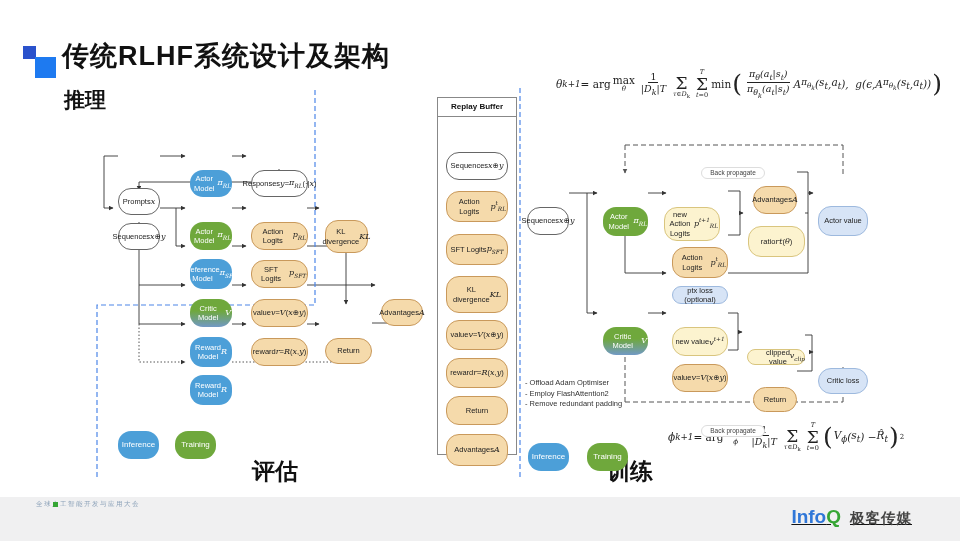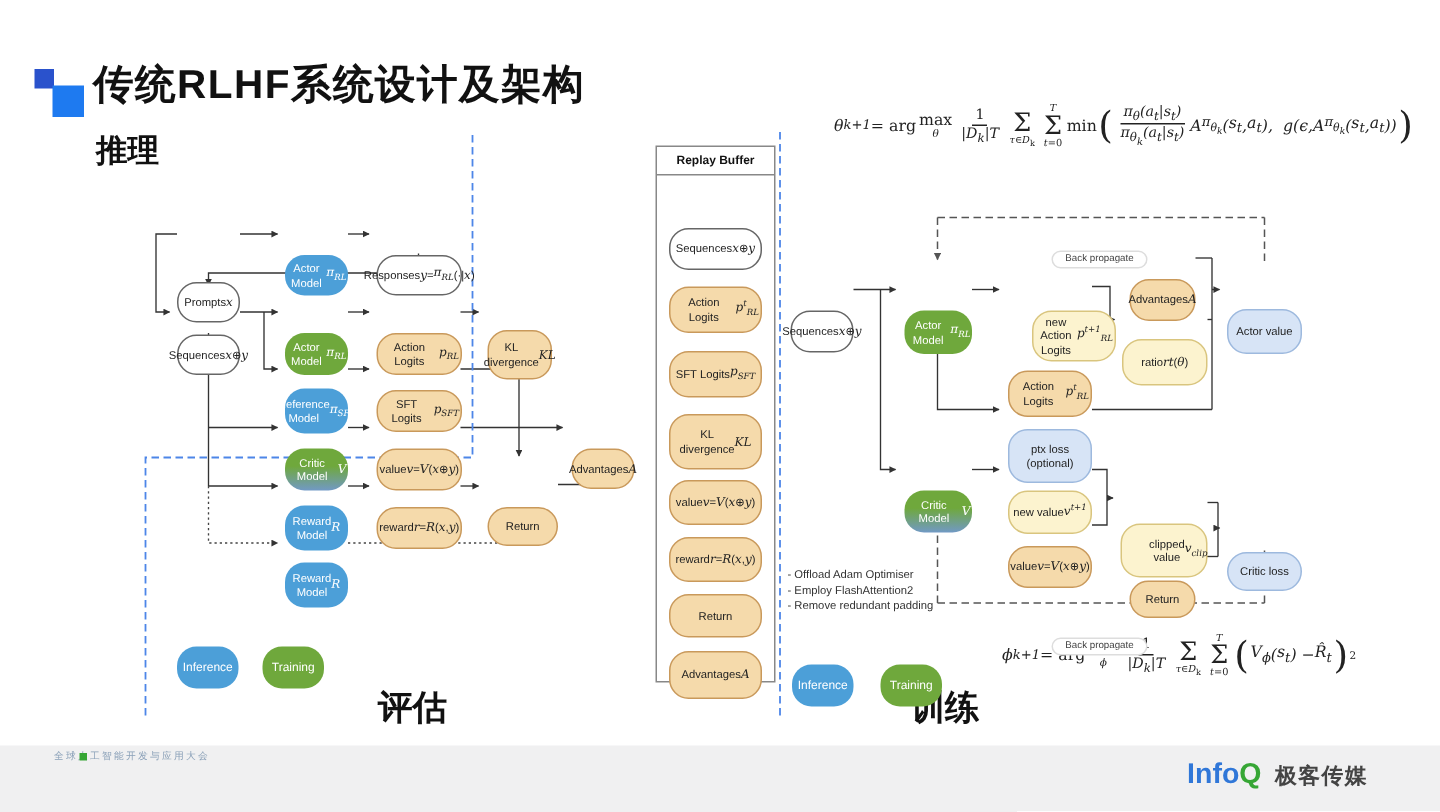--- a/index.html
+++ b/index.html
@@ -44,21 +44,21 @@
   .argop .op{font-style:normal;}
   .argop .sb{font-size:7px;}
   .bigp{font-size:25px;font-style:normal;font-weight:300;line-height:0.9;margin:0 1px;}
   .sq2{font-size:7px;vertical-align:super;}
   
   .footer{position:absolute;left:0;top:497px;width:960px;height:44px;background:#f0f0f1;}
   .aicon{position:absolute;left:36px;top:2px;}
   .aicon-text{font-size:22px;font-weight:bold;color:#3077D8;letter-spacing:0.5px;position:relative;}
   .aicon-dot{position:absolute;left:17px;top:3px;width:4.5px;height:4.5px;background:#36A635;}
   .aicon-tagline{font-size:6.5px;color:#8aa0b8;letter-spacing:1.5px;margin-top:1px;}
-  .infoq{position:absolute;right:48px;top:9px;display:flex;align-items:center;}
+  .infoq{position:absolute;right:48px;top:9px;display:flex;align-items:flex-end;text-decoration:underline;}
   .i-info{font-size:19px;font-weight:bold;color:#3077D8;}
   .i-q{font-size:19px;font-weight:bold;color:#36A635;}
   .i-media{font-size:14.5px;color:#444;margin-left:9px;font-weight:bold;letter-spacing:1px;}
   svg{position:absolute;left:0;top:0;}
   #boxes-layer{position:absolute;left:0;top:0;width:960px;height:541px;z-index:3;pointer-events:none;}
 </style>
 </head>
 <body>
 
 <div class="slide">
@@ -166,30 +166,30 @@
       <div class="box b-white" style="left: 446px; top: 124px; width: 62px; height: 28px;">Sequences<br><i>x</i> ⊕ <i>y</i></div>
       <div class="box b-tan" style="left: 446px; top: 163px; width: 62px; height: 31px;">Action Logits<br><i>p<sup>t</sup><sub>RL</sub></i></div>
       <div class="box b-tan" style="left: 446px; top: 206px; width: 62px; height: 31px;">SFT Logits<br><i>p<sub>SFT</sub></i></div>
       <div class="box b-tan" style="left: 446px; top: 248px; width: 62px; height: 37px;">KL<br>divergence<br><i>KL</i></div>
       <div class="box b-tan" style="left: 446px; top: 292px; width: 62px; height: 30px;">value<br><i>v</i> = <i>V</i>(<i>x</i> ⊕ <i>y</i>)</div>
       <div class="box b-tan" style="left: 446px; top: 330px; width: 62px; height: 30px;">reward<br><i>r</i> = <i>R</i>(<i>x</i>, <i>y</i>)</div>
       <div class="box b-tan" style="left: 446px; top: 368px; width: 62px; height: 29px;">Return</div>
       <div class="box b-tan" style="left: 446px; top: 406px; width: 62px; height: 32px;">Advantages<br><i>A</i></div>
       <div class="box b-white" style="left: 527px; top: 179px; width: 42px; height: 28px;">Sequences<br><i>x</i> ⊕ <i>y</i></div>
       <div class="box b-green" style="left: 603px; top: 179px; width: 45px; height: 29px;">Actor Model<br><i>π<sub>RL</sub></i></div>
-      <div class="box b-yellow" style="left: 688px; top: 179px; width: 56px; height: 34px;">new Action<br>Logits <i>p<sup>t+1</sup><sub>RL</sub></i></div>
+      <div class="box b-yellow" style="left: 664px; top: 179px; width: 56px; height: 34px;">new Action<br>Logits <i>p<sup>t+1</sup><sub>RL</sub></i></div>
       <div class="box b-tan" style="left: 672px; top: 219px; width: 56px; height: 31px;">Action Logits<br><i>p<sup>t</sup><sub>RL</sub></i></div>
       <div class="box b-yellow" style="left: 748px; top: 198px; width: 57px; height: 31px;">ratio<br><i>rt</i>(<i>θ</i>)</div>
       <div class="box b-tan" style="left: 753px; top: 158px; width: 44px; height: 28px;">Advantages<br><i>A</i></div>
       <div class="box b-lblue" style="left: 818px; top: 178px; width: 50px; height: 30px;">Actor value</div>
-      <div class="box b-lblue" style="left: 672px; top: 258px; width: 56px; height: 36px;">ptx loss<br>(optional)</div>
+      <div class="box b-lblue" style="left: 672px; top: 258px; width: 56px; height: 18px;">ptx loss<br>(optional)</div>
       <div class="box b-grad" style="left: 603px; top: 299px; width: 45px; height: 28px;">Critic Model<br><i>V</i></div>
       <div class="box b-yellow" style="left: 672px; top: 299px; width: 56px; height: 29px;">new value<br><i>v<sup>t+1</sup></i></div>
       <div class="box b-tan" style="left: 672px; top: 336px; width: 56px; height: 28px;">value<br><i>v</i> = <i>V</i>(<i>x</i> ⊕ <i>y</i>)</div>
-      <div class="box b-yellow" style="left: 747px; top: 321px; width: 58px; height: 36px; padding-left: 20px;">clipped value<br><i>v<sub>clip</sub></i></div>
+      <div class="box b-yellow" style="left: 747px; top: 321px; width: 58px; height: 16px; padding-left: 20px;">clipped value<br><i>v<sub>clip</sub></i></div>
       <div class="box b-tan" style="left: 753px; top: 359px; width: 44px; height: 25px;">Return</div>
       <div class="box b-lblue" style="left: 818px; top: 340px; width: 50px; height: 26px;">Critic loss</div>
       <div class="box note" style="left: 524px; top: 349px; width: 112px; height: 38px;">- Offload Adam Optimiser<br>- Employ FlashAttention2<br>- Remove redundant padding</div>
       <div class="box bp-label" style="left: 701px; top: 139px; width: 64px; height: 12px;">Back propagate</div>
       <div class="box bp-label" style="left: 701px; top: 397px; width: 64px; height: 12px;">Back propagate</div>
       <div class="box b-blue legend" style="left: 528px; top: 415px; width: 41px; height: 28px;">Inference</div>
       <div class="box b-green legend" style="left: 587px; top: 415px; width: 41px; height: 28px;">Training</div>
     </div>
 
   <div class="formula" style="left:556px;top:58px;width:396px;height:52px;"><i>θ</i><sub>k+1</sub><span class="rm"> = arg </span><span class="argop">

